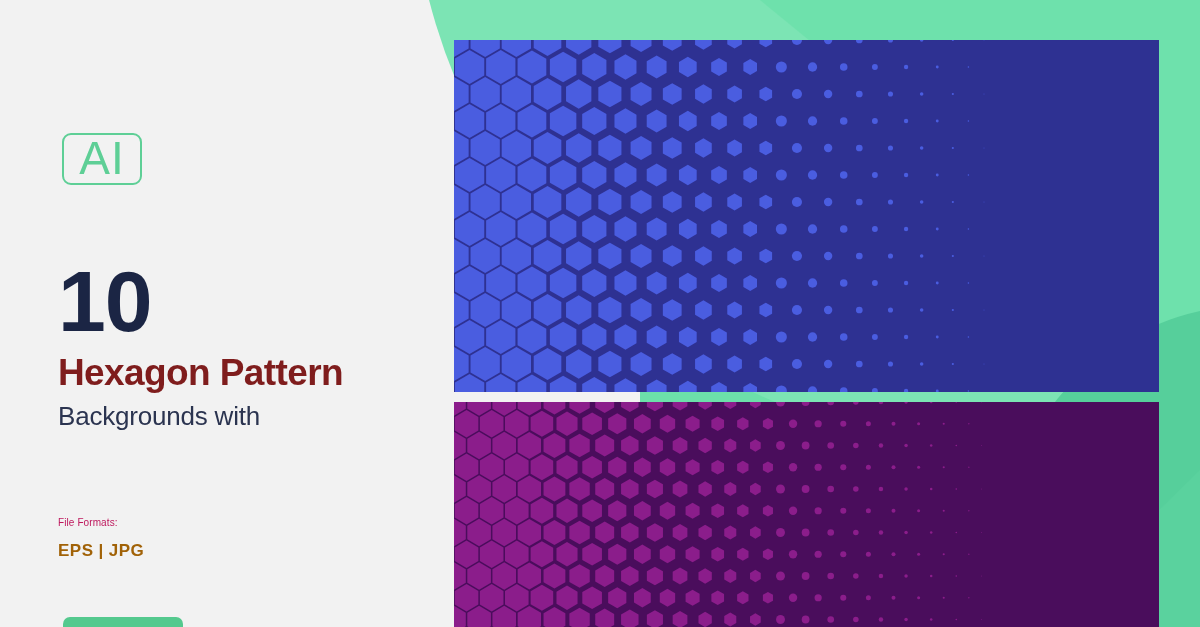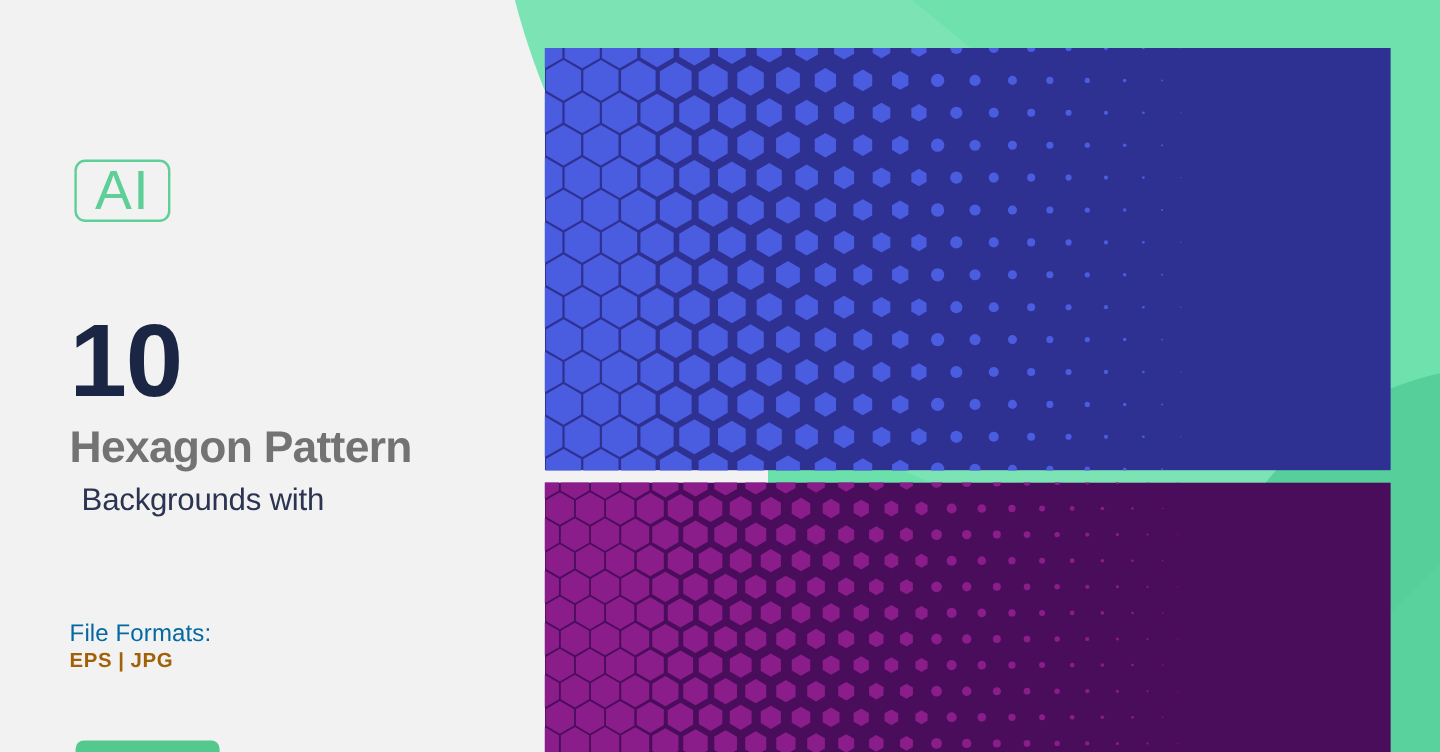--- a/index.html
+++ b/index.html
@@ -47,42 +47,42 @@
     color:#1b2544;
     letter-spacing:-1px;
     line-height:1;
   }
 
   .headline {
     position:absolute;
     left:58px; top:352px;
     font-size:37px;
     font-weight:bold;
-    color:#737373;
+    color:#7f1d1d;
     letter-spacing:-0.6px;
     line-height:1.12;
   }
 
   .subhead {
     position:absolute;
     left:58px; top:400px;
     font-size:26px;
     font-weight:400;
     color:#2b3450;
     line-height:1.28;
     letter-spacing:-0.2px;
   }
-  .subhead div { white-space:nowrap;margin-left:10px; }
+  .subhead div { white-space:nowrap; }
 
   .formats-label {
     position:absolute;
     left:58px; top:517px;
-    font-size:20px;
+    font-size:10px;
     font-weight:400;
-    color:#0369a1;
+    color:#be185d;
     letter-spacing:0.1px;
     text-align:right;
   }
   .formats-value {
     position:absolute;
     left:58px; top:541px;
     font-size:17px;
     font-weight:bold;
     color:#a16207;
     letter-spacing:0.5px;

